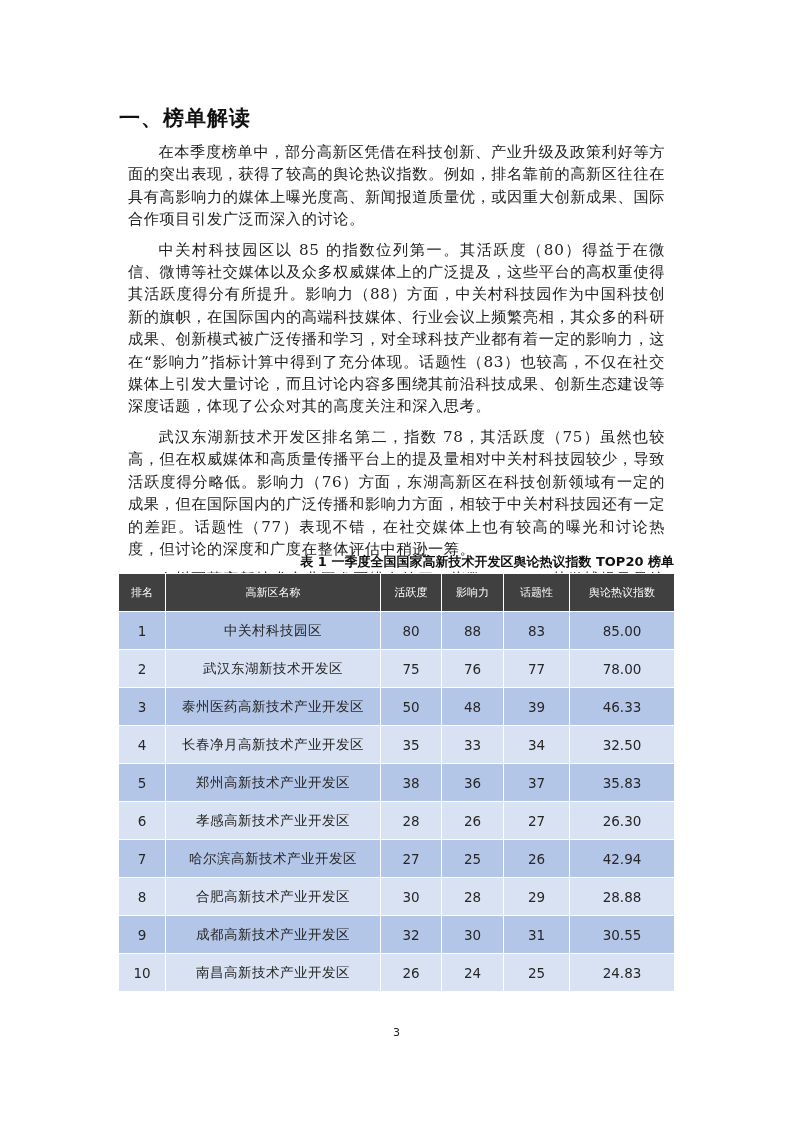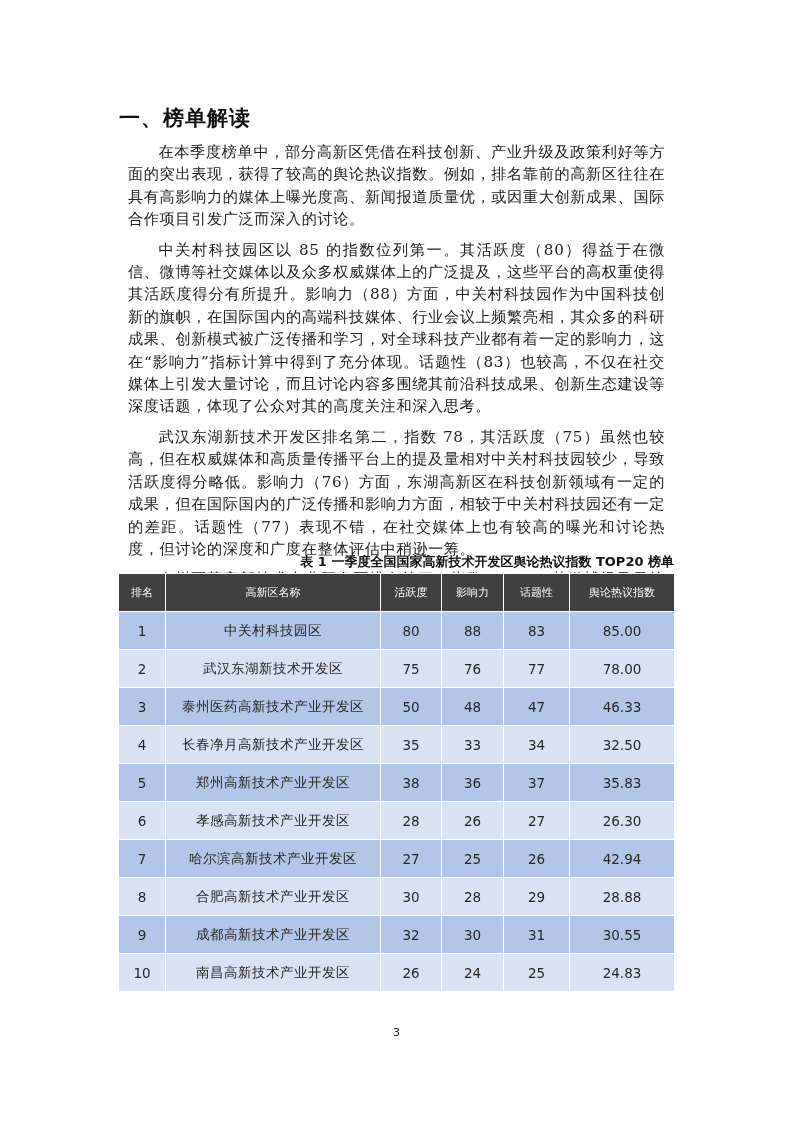--- a/index.html
+++ b/index.html
@@ -78,21 +78,21 @@
         <td>75</td>
         <td>76</td>
         <td>77</td>
         <td>78.00</td>
       </tr>
       <tr class="odd">
         <td>3</td>
         <td class="name">泰州医药高新技术产业开发区</td>
         <td>50</td>
         <td>48</td>
-        <td>47</td>
+        <td>39</td>
         <td>46.33</td>
       </tr>
       <tr class="even">
         <td>4</td>
         <td class="name">长春净月高新技术产业开发区</td>
         <td>35</td>
         <td>33</td>
         <td>34</td>
         <td>32.50</td>
       </tr>

